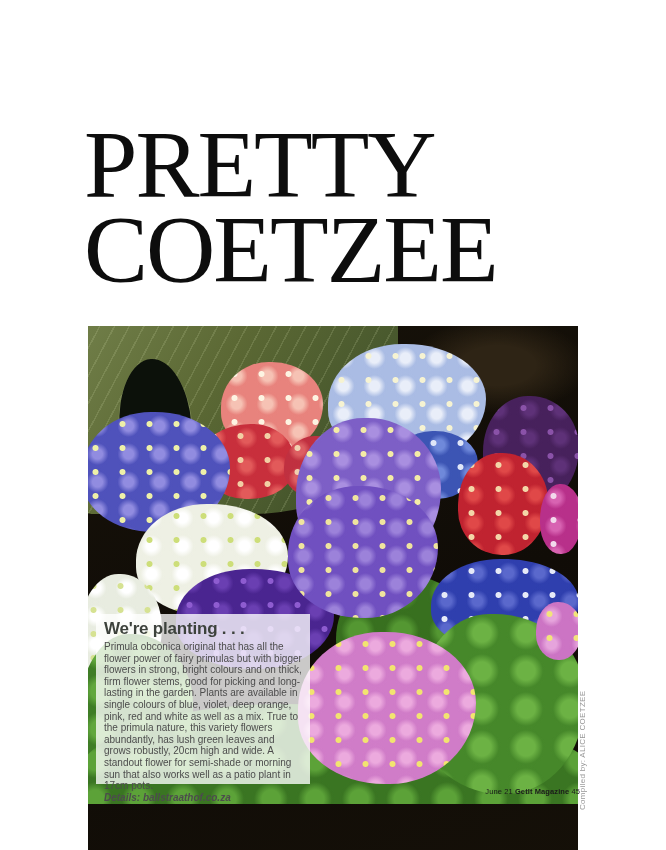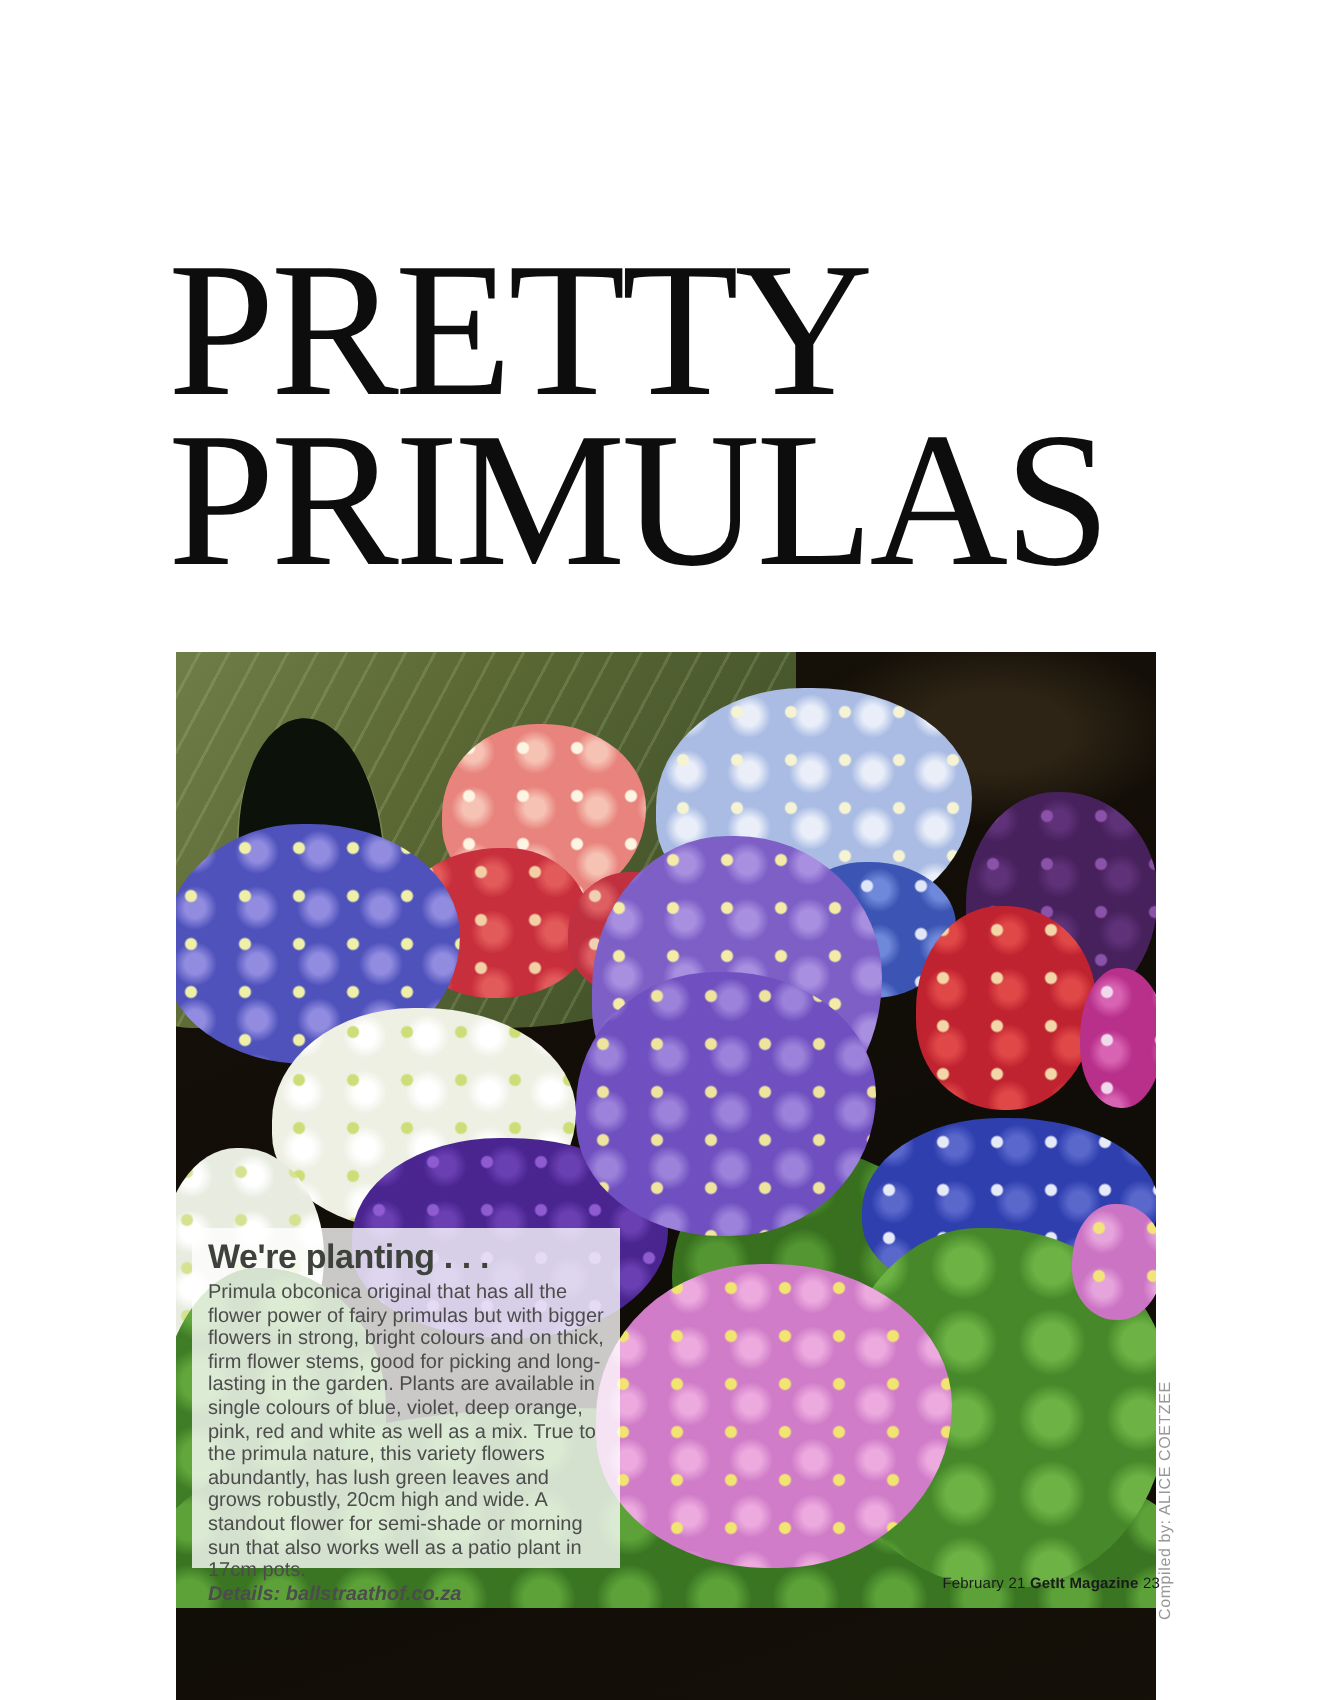--- a/index.html
+++ b/index.html
@@ -82,21 +82,21 @@
     position:absolute; right:86px; top:787px;
     font-size:7.5px; color:#1a1a1a; letter-spacing:0.1px;
   }
   .footer .bold { font-weight:bold;margin-top:24px; }
 </style>
 </head>
 <body>
 
 <div class="headline">
   <div>PRETTY</div>
-  <div>PRIMULAS</div>
+  <div>COETZEE</div>
 </div>
 
 <div class="photo">
 
   <div class="blob pot" style="left:-12px; top:-12px; width:322px; height:200px;"></div>
   <div class="blob arch" style="left:30px; top:33px; width:72px; height:92px;"></div>
   <div class="blob" style="left:320px; top:-8px; width:180px; height:95px; background:radial-gradient(ellipse at 60% 40%, #33271500 20%, transparent 70%), radial-gradient(ellipse, #2e2415 30%, transparent 72%); border-radius:50%;"></div>
 
   <div class="blob foliage" style="--base:#3a6b26; --lite:#578f38; left:145px; top:115px; width:58px; height:46px;"></div>
   <div class="blob foliage" style="--base:#3f7428; --lite:#5fa03c; left:332px; top:122px; width:48px; height:40px;"></div>
@@ -130,16 +130,16 @@
   <div class="overlay">
     <h2>We're planting . . .</h2>
     <p>Primula obconica original that has all the flower power of fairy primulas but with bigger flowers in strong, bright colours and on thick, firm flower stems, good for picking and long-lasting in the garden. Plants are available in single colours of blue, violet, deep orange, pink, red and white as well as a mix. True to the primula nature, this variety flowers abundantly, has lush green leaves and grows robustly, 20cm high and wide. A standout flower for semi-shade or morning sun that also works well as a patio plant in 17cm pots.</p>
     <p class="details">Details: ballstraathof.co.za</p>
   </div>
 </div>
 
 <div class="credit">Compiled by: ALICE COETZEE</div>
 
 <div class="footer">
-  <span>February 21</span>
+  <span>June 21</span>
   <span class="bold">GetIt Magazine</span>
-  <span>23</span>
+  <span>45</span>
 </div>
 
 </body></html>

